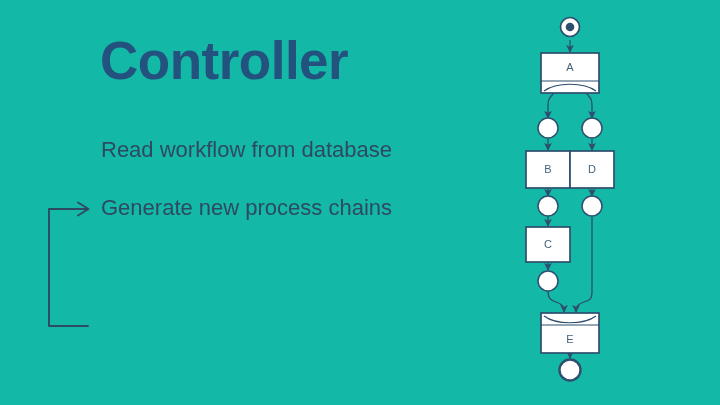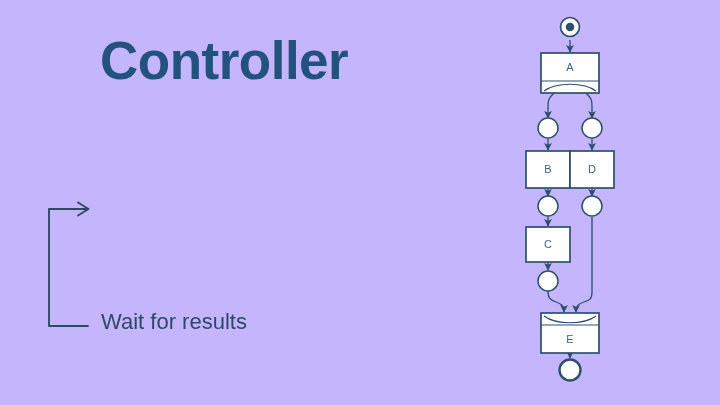--- a/index.html
+++ b/index.html
@@ -11,21 +11,21 @@
     height: 405px;
     background: #f2f5f8;
     font-family: "Liberation Sans", sans-serif;
     overflow: hidden;
     position: relative;
   }
   #slide {
     position: relative;
     width: 720px;
     height: 405px;
-    background: #c4b5fd;
+    background: #14b8a6;
   }
 
   
   #left-panel {
     position: absolute;
     left: 0;
     top: 0;
     width: 500px;
     height: 405px;
   }
@@ -77,21 +77,22 @@
 </style>
 </head>
 <body>
 
 <div id="slide">
 
   <div id="left-panel">
 
     <div id="page-title">Controller</div>
 
-    <div class="bullet-line" id="bullet-3">Wait for results</div>
+    <div class="bullet-line" id="bullet-0">Read workflow from database</div>
+    <div class="bullet-line" id="bullet-1">Generate new process chains</div>
 
     <svg id="loop-arrow" viewBox="0 0 70 145">
       <g fill="none" stroke="#2e4a63" stroke-width="1.9" stroke-linecap="round" stroke-linejoin="round">
         <path d="M 48 136 L 9 136 L 9 19 L 47 19"></path>
         <path d="M 38 12.5 L 48.5 19 L 38 25.5"></path>
       </g>
     </svg>
 
   </div>
 

